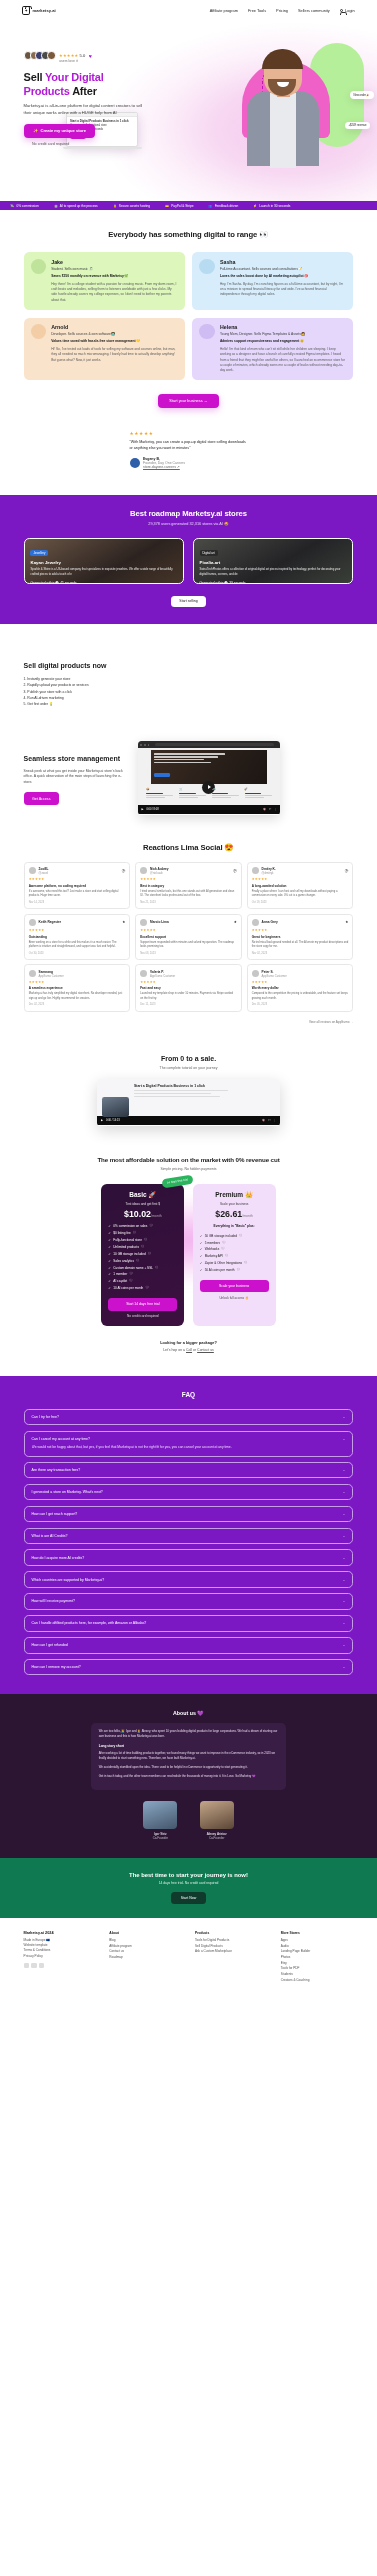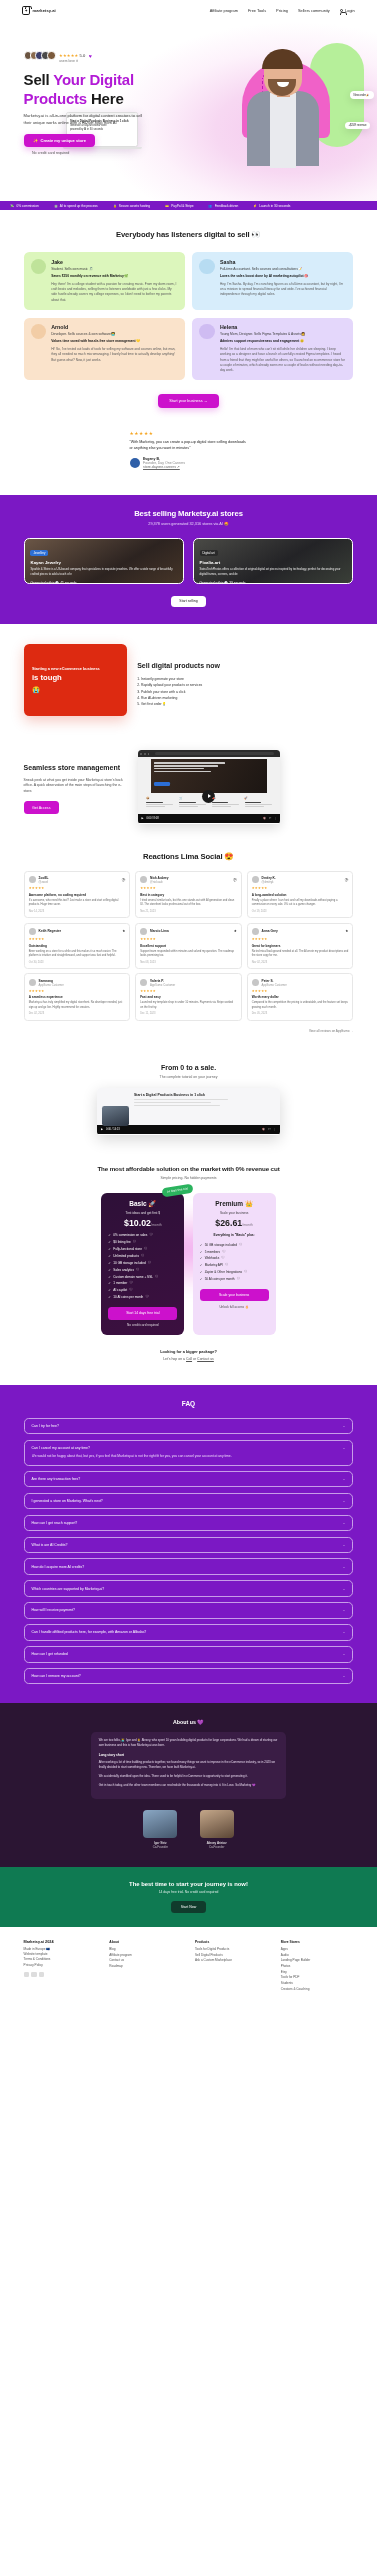--- a/index.html
+++ b/index.html
@@ -82,21 +82,21 @@
   .hero-left { position:relative; padding:27px 0 0 23.6px; width:177px; }
   .rating-row { display:flex; align-items:center; gap:3.5px; }
   .avatars { display:flex; }
   .av { width:8.3px;height:8.3px;border-radius:50%;border:0.8px solid #fff;margin-left:-2.4px; background:#bbb;}
   .av:first-child{margin-left:0;}
   .stars { color:#f5a623; font-size:4.1px; letter-spacing:0.2px; }
   .rating-num{font-size:4.1px;color:#333;margin-left:1.2px;}
   .rating-sub{font-size:3.5px;color:#777;}
   .heart{color:#a218d6;font-size:5.3px;}
   h1.hero-title {
-    margin-top:8.3px; font-size:15px; line-height:1.22; font-weight:700; letter-spacing:-0.2px;
+    margin-top:8.3px; font-size:11px; line-height:1.22; font-weight:700; letter-spacing:-0.2px;
   }
   .accent { color:#b21ad6; }
   .hero-sub { margin-top:5.3px; font-size:4.1px; line-height:1.62; color:#3d3d3d; width:125px;}
   .btn-primary {
     margin-top:7.7px; display:inline-flex; align-items:center;gap:2.4px;
     background:#cc11cc; color:#fff; font-size:4.1px; font-weight:600;
     padding:4.1px 9.4px; border-radius:4.1px; border:none; cursor:pointer;
     box-shadow:0 2.4px 7px rgba(204,17,204,.3);
   }
   .nocard{ margin-top:4.1px; font-size:3.7px; color:#555; padding-left:8.3px;}
@@ -374,21 +374,21 @@
           <div>
             <span class="stars">★★★★★</span><span class="rating-num">5.0</span>
           </div>
           <div class="rating-sub">users love it</div>
         </div>
         <div class="heart">♥</div>
       </div>
 
       <h1 class="hero-title">
         <span>Sell </span><span class="accent">Your Digital</span><br>
-        <span class="accent">Products </span><span>Here</span>
+        <span class="accent">Products </span><span>After</span>
       </h1>
 
       <div class="hero-sub">Marketsy.ai is all-in-one platform for digital content creators to sell their unique works online with a HUGE help from AI</div>
 
       <button class="btn-primary">
         <span>✨</span>
         <span>Create my unique store</span>
       </button>
       <div class="nocard">No credit card required</div>
     </div>
@@ -415,21 +415,21 @@
         <span>👥</span>
         <span>Feedback driven</span>
       </div>
     <div class="fb-item">
         <span>⚡</span>
         <span>Launch in 30 seconds</span>
       </div>
   </div>
 
   <div class="personas">
-    <div class="section-title">Everybody has listeners digital to sell 👀</div>
+    <div class="section-title">Everybody has something digital to range 👀</div>
     <div class="pgrid">
       <div class="pcard pc-green">
         <div class="pav" style="background:#bfe39a"></div>
         <div>
           <div class="pname">Jake</div>
           <div class="prole">Student. Sells own music 🎵</div>
           <div class="phigh">Saves $150 monthly on revenue with Marketsy 🌿</div>
           <div class="ptext">Hey there! I'm a college student with a passion for creating music. From my dorm room, I craft beats and melodies, selling them to listeners worldwide with just a few clicks. My side hustle already covers my college expenses, so I don't need to bother my parents about that.</div>
         </div>
       </div>
@@ -475,21 +475,21 @@
         <div>
           <div class="qname">Evgeny B,</div>
           <div class="qrole">Founder, Day One Careers</div>
           <div class="qlink">store.dayone.careers ↗</div>
         </div>
       </div>
     </div>
   </div>
 
   <div class="stores">
-    <div class="section-title">Best selling Marketsy.ai stores</div>
+    <div class="section-title">Best roadmap Marketsy.ai stores</div>
     <div class="section-sub">29,378 users generated 32,316 stores via AI 🤩</div>
     <div class="sgrid">
       <div class="scard sc1">
         <div class="stag">Jewellery</div>
         <div class="sname">Kayan Jewelry</div>
         <div class="sdesc">Sparkle &amp; Shine is a US-based company that specializes in exquisite jewelries. We offer a wide range of beautifully crafted pieces to add a touch of e</div>
         <div class="sgen">Generated within 🕐 45 seconds</div>
       </div>
       <div class="scard sc2">
         <div class="stag dark">Digital art</div>
@@ -497,25 +497,20 @@
         <div class="sdesc">SwissTechPhotos offers a collection of original digital art pieces inspired by technology, perfect for decorating your digital frames, screens, and de</div>
         <div class="sgen">Generated within 🕐 39 seconds</div>
       </div>
     </div>
     <div class="store-cta">
       <button class="btn-white">Start selling</button>
     </div>
   </div>
 
   <div class="tough">
-    <div class="tough-card">
-      <div class="tc-small">Starting a new eCommerce business</div>
-      <div class="tc-big">is tough</div>
-      <div class="tc-emoji">😭</div>
-    </div>
     <div class="tough-right">
       <div class="tr-title">Sell digital products now</div>
       <div class="tr-list">
         <div>1. Instantly generate your store</div>
         <div>2. Rapidly upload your products or services</div>
         <div>3. Publish your store with a click</div>
         <div>4. Run AI-driven marketing</div>
         <div>5. Get first order 💡</div>
       </div>
     </div>

